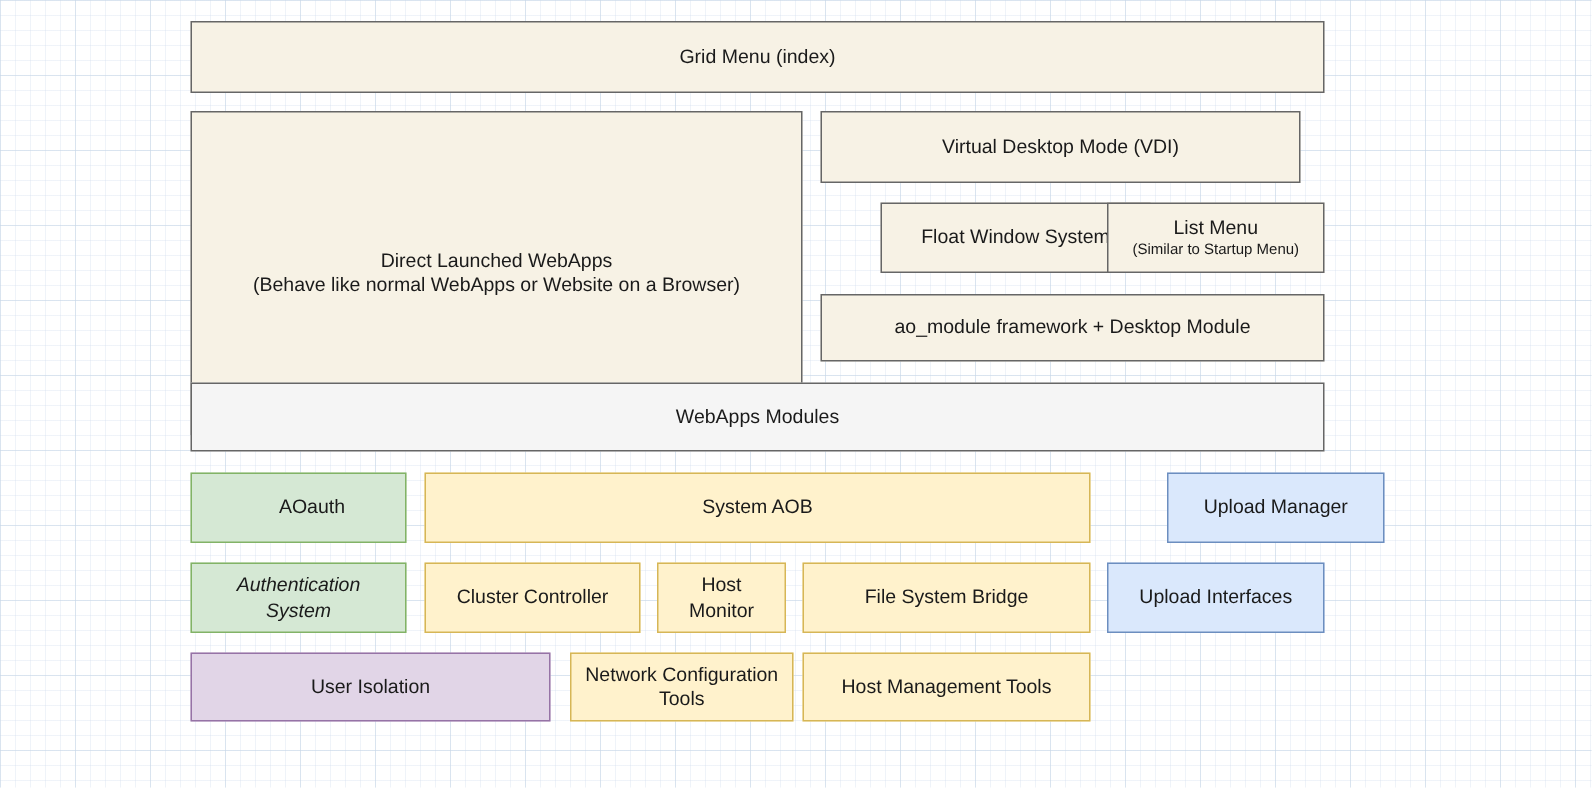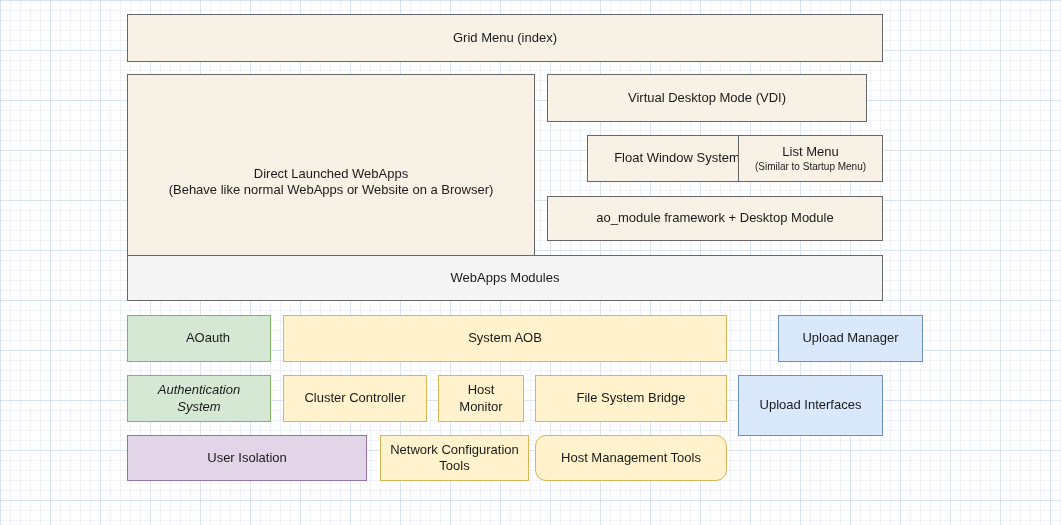--- a/index.html
+++ b/index.html
@@ -77,25 +77,25 @@
     </div>
     <div class="node" style="left: 283px; top: 375px; width: 144px; height: 47px; background: rgb(255, 242, 204); border-color: rgb(214, 182, 86);">
       <div class="label">Cluster Controller</div>
     </div>
     <div class="node" style="left: 438px; top: 375px; width: 86px; height: 47px; background: rgb(255, 242, 204); border-color: rgb(214, 182, 86);">
       <div class="label">Host Monitor</div>
     </div>
     <div class="node" style="left: 535px; top: 375px; width: 192px; height: 47px; background: rgb(255, 242, 204); border-color: rgb(214, 182, 86); text-align: right;">
       <div class="label">File System Bridge</div>
     </div>
-    <div class="node" style="left: 738px; top: 375px; width: 145px; height: 61px; background: rgb(218, 232, 252); border-color: rgb(108, 142, 191);">
+    <div class="node" style="left: 738px; top: 375px; width: 145px; height: 47px; background: rgb(218, 232, 252); border-color: rgb(108, 142, 191);">
       <div class="label">Upload Interfaces</div>
     </div>
     <div class="node" style="left: 127px; top: 435px; width: 240px; height: 46px; background: rgb(225, 213, 231); border-color: rgb(150, 115, 166);">
       <div class="label">User Isolation</div>
     </div>
     <div class="node" style="left: 380px; top: 435px; width: 149px; height: 46px; background: rgb(255, 242, 204); border-color: rgb(214, 182, 86);">
       <div class="label">Network Configuration Tools</div>
     </div>
-    <div class="node" style="left: 535px; top: 435px; width: 192px; height: 46px; background: rgb(255, 242, 204); border-color: rgb(214, 182, 86); border-radius: 11px;">
+    <div class="node" style="left: 535px; top: 435px; width: 192px; height: 46px; background: rgb(255, 242, 204); border-color: rgb(214, 182, 86);">
       <div class="label">Host Management Tools</div>
     </div>
   </div>
 
 </body></html>

